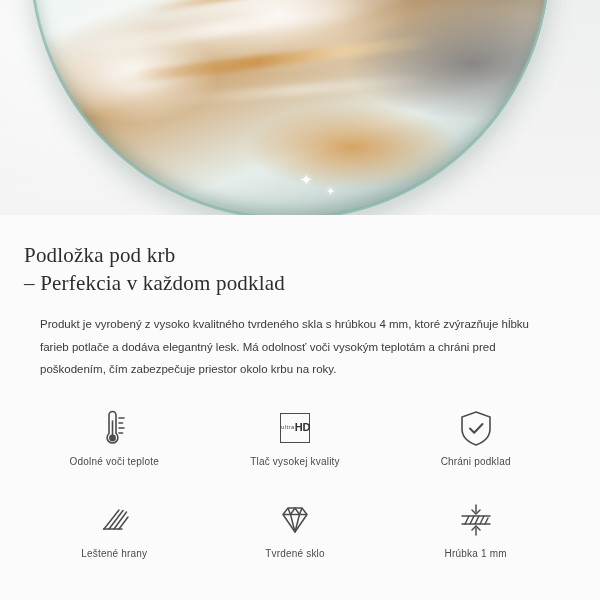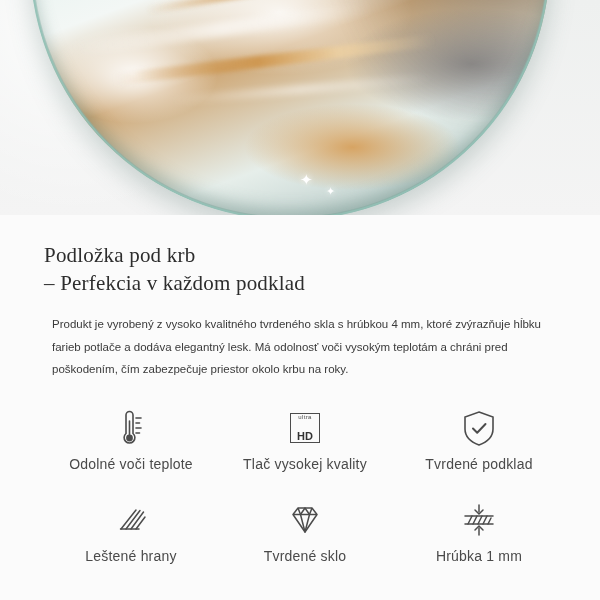--- a/index.html
+++ b/index.html
@@ -106,38 +106,38 @@
     font-size: 15px;
     line-height: 1;
     text-shadow: 0 0 6px rgba(255,255,255,0.9);
   }
   .sp1 { left: 300px; top: 172px; }
   .sp2 { left: 326px; top: 186px; font-size: 11px; }
 
   
   .content {
     position: relative;
-    padding: 26px 34px 0 44px;
+    padding: 26px 34px 0 24px;
   }
   .headline {
     font-family: "Liberation Serif", serif;
     color: #2d2d2d;
     font-size: 21px;
     line-height: 1.34;
     font-weight: 400;
     margin: 0 0 16px 0;
     letter-spacing: .2px;
   }
   .headline .l2 { display: block; }
 
   .paragraph {
     color: #3a3a3a;
     font-size: 11.5px;
     line-height: 1.95;
-    margin: 8px;
+    margin: 16px;
     max-width: 534px;
   }
 
   
   .features {
     margin-top: 26px;
     display: grid;
     grid-template-columns: repeat(3, 1fr);
     row-gap: 14px;
   }
@@ -149,33 +149,32 @@
     height: 78px;
   }
   .feature-icon {
     height: 42px;
     display: flex;
     align-items: center;
     justify-content: center;
   }
   .feature-label {
     margin-top: 7px;
-    font-size: 14px;
+    font-size: 10px;
     color: #4a4a4a;
     text-align: left;
     letter-spacing: .2px;
   }
   .ultra-hd {
     width: 30px;
     height: 30px;
     border: 1.6px solid #4c4c4c;
     display: flex;
-    flex-direction: column;
     align-items: center;
-    justify-content: space-between;
+    justify-content: flex-start;
     line-height: 1;
   }
   .ultra-hd .u {
     font-size: 6px;
     letter-spacing: .4px;
     color: #4c4c4c;
     margin-bottom: 1px;
   }
   .ultra-hd .hd {
     font-size: 11px;
@@ -245,21 +244,21 @@
         <div class="feature-label">Tlač vysokej kvality</div>
       </div>
 
       <div class="feature">
         <div class="feature-icon">
           <svg width="34" height="40" viewBox="0 0 34 40">
             <path d="M17 4 31 9v12c0 8-6 13-14 16C9 34 3 29 3 21V9Z" fill="none" stroke="#4c4c4c" stroke-width="1.6"></path>
             <path d="M11 20.5l4.2 4.2L23.5 16" fill="none" stroke="#4c4c4c" stroke-width="2" stroke-linecap="round" stroke-linejoin="round"></path>
           </svg>
         </div>
-        <div class="feature-label">Tvrdené podklad</div>
+        <div class="feature-label">Chráni podklad</div>
       </div>
 
       <div class="feature">
         <div class="feature-icon">
           <svg width="38" height="32" viewBox="0 0 38 32">
             <g fill="none" stroke="#4c4c4c" stroke-width="1.5" stroke-linecap="round">
               <path d="M9 25 24 6"></path>
               <path d="M14 25 28 6.5"></path>
               <path d="M19 25 31.5 8"></path>
               <path d="M24 25 33 13"></path>

